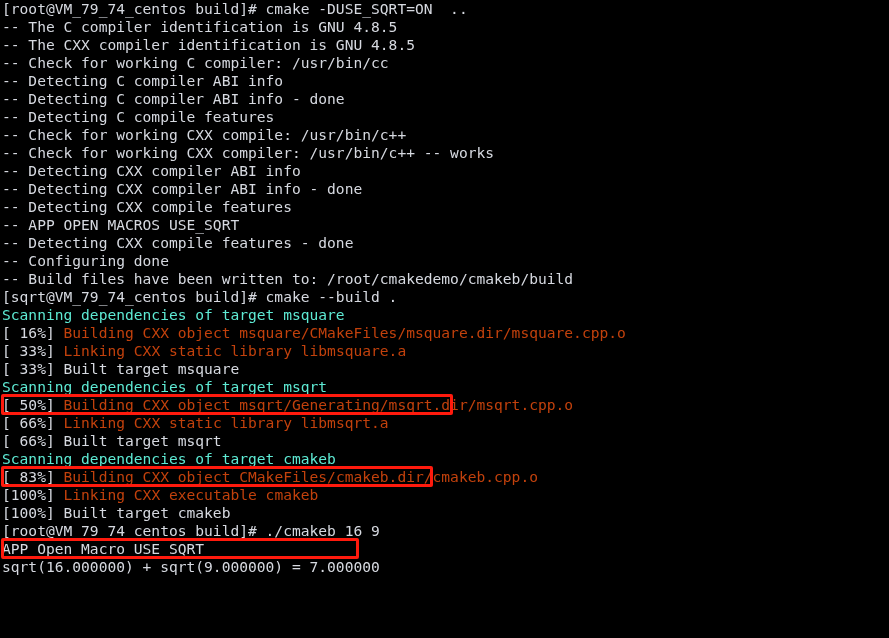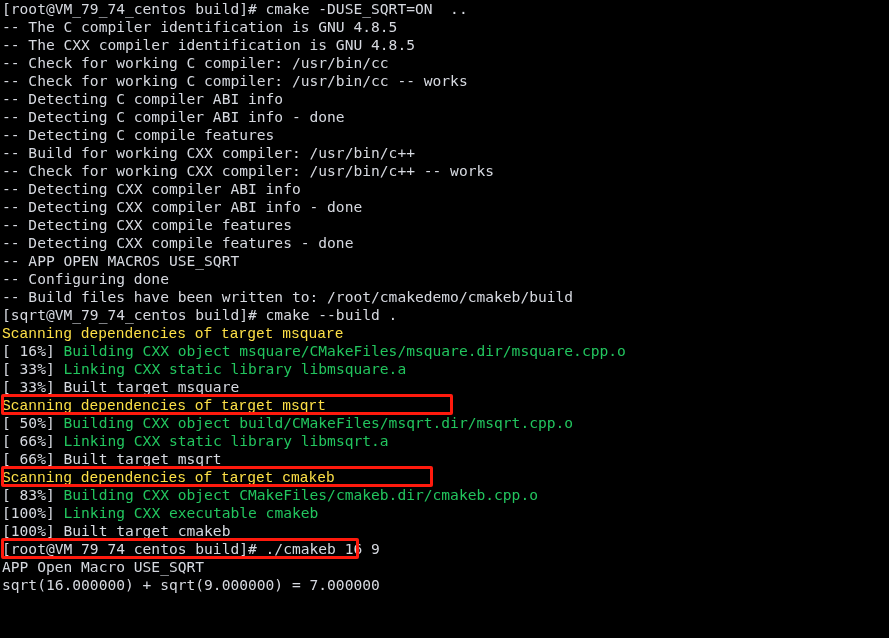--- a/index.html
+++ b/index.html
@@ -26,61 +26,60 @@
     height: 18px;
     line-height: 18px;
     font-size: 14.6px;
     letter-spacing: 0px;
     white-space: pre;
     color: #d6d9e0;
     padding-left: 2px;
     font-family: "DejaVu Sans Mono", "Liberation Mono", monospace;
   }
   .c-white   { color: #d6d9e0; }
-  .c-green   { color: #22c55e; }
-  .c-magenta { color: #fde047; font-family: Liberation Mono, monospace; }
+  .c-green   { color: #c2410c; }
+  .c-magenta { color: #5eead4; }
 
   
   .annot-box {
     position: absolute;
     border: 3px solid #ff1a0d;
     border-radius: 2px;
     box-sizing: border-box;
     pointer-events: none;
   }
 </style>
 </head>
 <body>
 
 <div id="terminal">
   <div id="terminal-output">
       <div class="line"><span class="c-white">[root@VM_79_74_centos build]# cmake -DUSE_SQRT=ON  ..</span></div>
       <div class="line"><span class="c-white">-- The C compiler identification is GNU 4.8.5</span></div>
       <div class="line"><span class="c-white">-- The CXX compiler identification is GNU 4.8.5</span></div>
       <div class="line"><span class="c-white">-- Check for working C compiler: /usr/bin/cc</span></div>
-      <div class="line"><span class="c-white">-- Check for working C compiler: /usr/bin/cc -- works</span></div>
       <div class="line"><span class="c-white">-- Detecting C compiler ABI info</span></div>
       <div class="line"><span class="c-white">-- Detecting C compiler ABI info - done</span></div>
       <div class="line"><span class="c-white">-- Detecting C compile features</span></div>
-      <div class="line"><span class="c-white">-- Build for working CXX compiler: /usr/bin/c++</span></div>
+      <div class="line"><span class="c-white">-- Check for working CXX compile: /usr/bin/c++</span></div>
       <div class="line"><span class="c-white">-- Check for working CXX compiler: /usr/bin/c++ -- works</span></div>
       <div class="line"><span class="c-white">-- Detecting CXX compiler ABI info</span></div>
       <div class="line"><span class="c-white">-- Detecting CXX compiler ABI info - done</span></div>
       <div class="line"><span class="c-white">-- Detecting CXX compile features</span></div>
+      <div class="line"><span class="c-white">-- APP OPEN MACROS USE_SQRT</span></div>
       <div class="line"><span class="c-white">-- Detecting CXX compile features - done</span></div>
-      <div class="line"><span class="c-white">-- APP OPEN MACROS USE_SQRT</span></div>
       <div class="line"><span class="c-white">-- Configuring done</span></div>
       <div class="line"><span class="c-white">-- Build files have been written to: /root/cmakedemo/cmakeb/build</span></div>
       <div class="line"><span class="c-white">[sqrt@VM_79_74_centos build]# cmake --build .</span></div>
       <div class="line"><span class="c-magenta">Scanning dependencies of target msquare</span></div>
       <div class="line"><span class="c-white">[ 16%] </span><span class="c-green">Building CXX object msquare/CMakeFiles/msquare.dir/msquare.cpp.o</span></div>
       <div class="line"><span class="c-white">[ 33%] </span><span class="c-green">Linking CXX static library libmsquare.a</span></div>
       <div class="line"><span class="c-white">[ 33%] Built target msquare</span></div>
       <div class="line"><span class="c-magenta">Scanning dependencies of target msqrt</span></div>
-      <div class="line"><span class="c-white">[ 50%] </span><span class="c-green">Building CXX object build/CMakeFiles/msqrt.dir/msqrt.cpp.o</span></div>
+      <div class="line"><span class="c-white">[ 50%] </span><span class="c-green">Building CXX object msqrt/Generating/msqrt.dir/msqrt.cpp.o</span></div>
       <div class="line"><span class="c-white">[ 66%] </span><span class="c-green">Linking CXX static library libmsqrt.a</span></div>
       <div class="line"><span class="c-white">[ 66%] Built target msqrt</span></div>
       <div class="line"><span class="c-magenta">Scanning dependencies of target cmakeb</span></div>
       <div class="line"><span class="c-white">[ 83%] </span><span class="c-green">Building CXX object CMakeFiles/cmakeb.dir/cmakeb.cpp.o</span></div>
       <div class="line"><span class="c-white">[100%] </span><span class="c-green">Linking CXX executable cmakeb</span></div>
       <div class="line"><span class="c-white">[100%] Built target cmakeb</span></div>
       <div class="line"><span class="c-white">[root@VM_79_74_centos build]# ./cmakeb 16 9</span></div>
       <div class="line"><span class="c-white">APP Open Macro USE_SQRT</span></div>
       <div class="line"><span class="c-white">sqrt(16.000000) + sqrt(9.000000) = 7.000000</span></div>
     </div>

